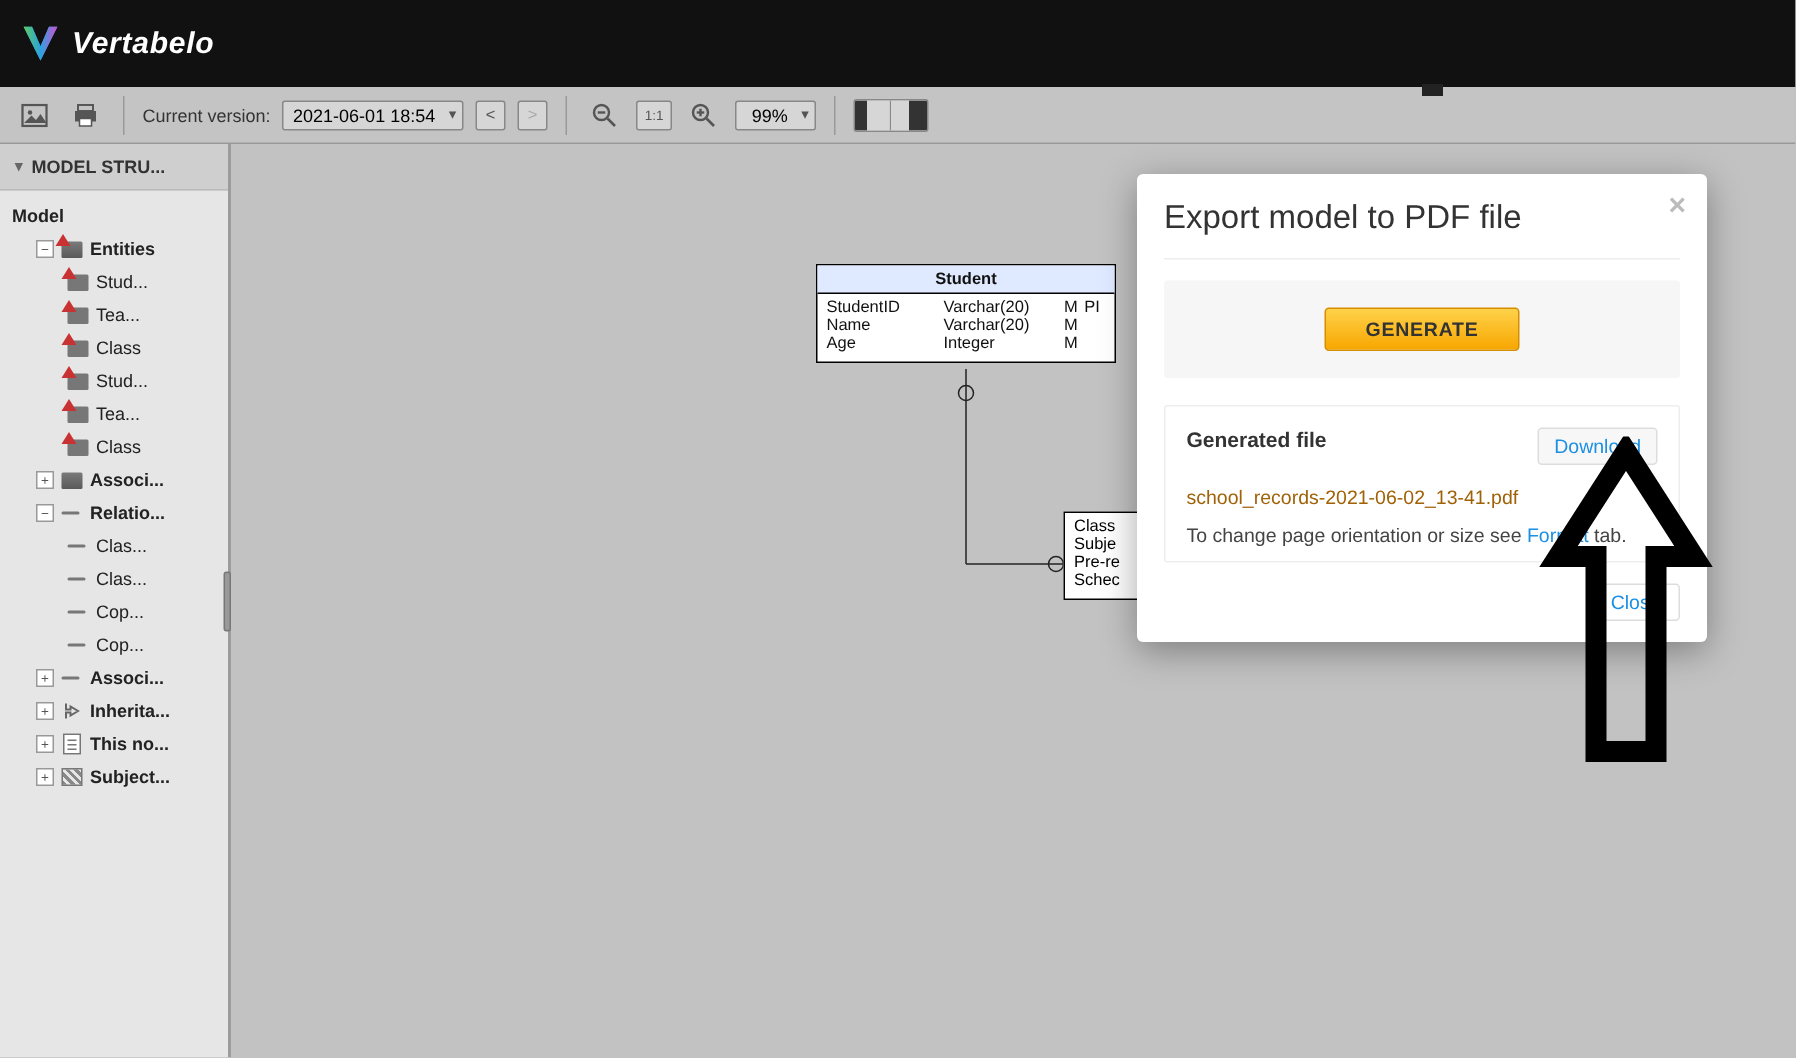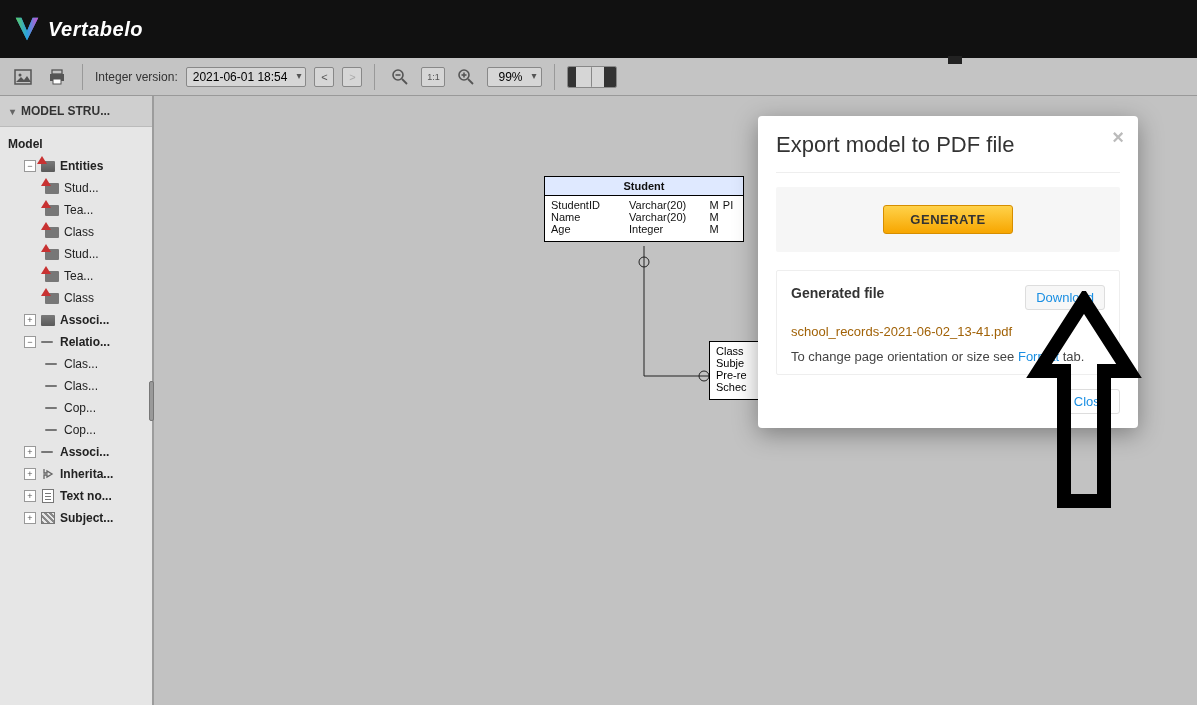--- a/index.html
+++ b/index.html
@@ -126,21 +126,21 @@
       </svg>
     </span>
   <span class="tbtn">
       <svg width="18" height="16" viewBox="0 0 18 16">
         <rect x="4" y="1" width="10" height="4" fill="none" stroke="#555" stroke-width="1.3"></rect>
         <rect x="2" y="5" width="14" height="7" fill="#555"></rect>
         <rect x="5" y="10" width="8" height="5" fill="#fff" stroke="#555"></rect>
       </svg>
     </span>
   <span class="toolbar-sep"></span>
-  <span class="cv-label">Integer version:</span>
+  <span class="cv-label">Current version:</span>
   <span class="cv-select"><span>2021-06-01 18:54</span></span>
   <span class="mini-btn">&lt;</span>
   <span class="mini-btn disabled">&gt;</span>
   <span class="toolbar-sep"></span>
   <span class="tbtn">
       <svg width="18" height="18" viewBox="0 0 18 18">
         <circle cx="7" cy="7" r="5" fill="none" stroke="#555" stroke-width="1.6"></circle>
         <line x1="11" y1="11" x2="16" y2="16" stroke="#555" stroke-width="1.8"></line>
         <line x1="4.5" y1="7" x2="9.5" y2="7" stroke="#555" stroke-width="1.6"></line>
       </svg>
@@ -278,21 +278,21 @@
               <path d="M3 2v4h3V4l5 3-5 3V8H3v4" fill="none" stroke="#666" stroke-width="1.3"></path>
             </svg>
           </span>
           <span class="lbl" style="font-weight:700;">Inherita...</span>
         </div>
       <div class="tree-row indent-1">
           <span class="exp">+</span>
           <span class="ico">
             <span class="ico-doc"></span>
           </span>
-          <span class="lbl" style="font-weight:700;">Text no...</span>
+          <span class="lbl" style="font-weight:700;">This no...</span>
         </div>
       <div class="tree-row indent-1">
           <span class="exp">+</span>
           <span class="ico">
             <span class="ico-hatch"></span>
           </span>
           <span class="lbl" style="font-weight:700;">Subject...</span>
         </div>
     </div>
     <div class="divider-handle"></div>

